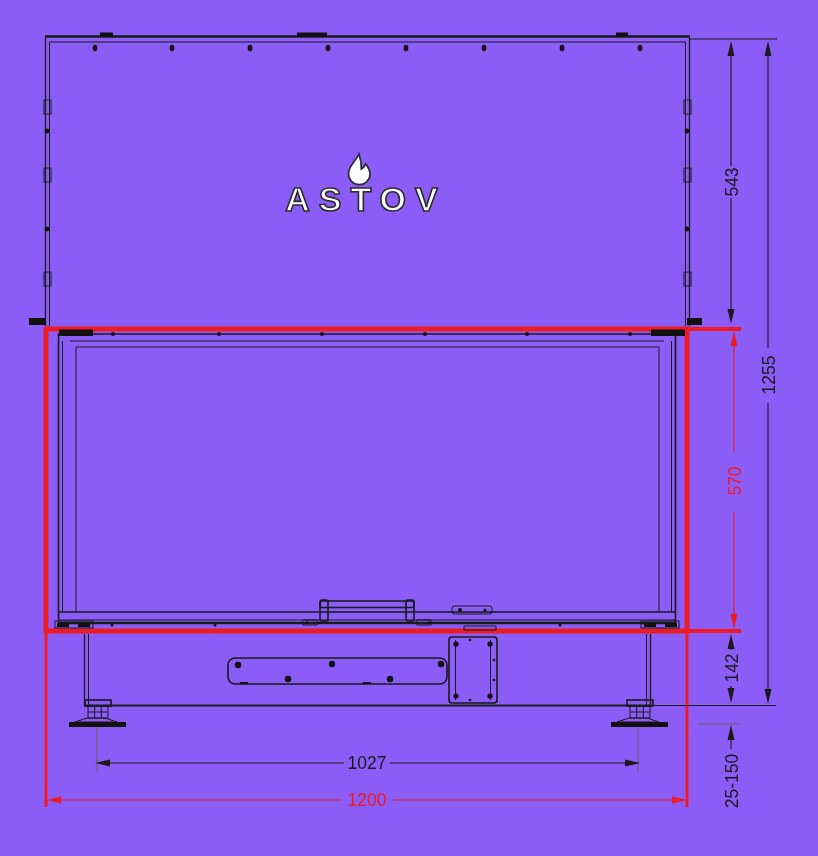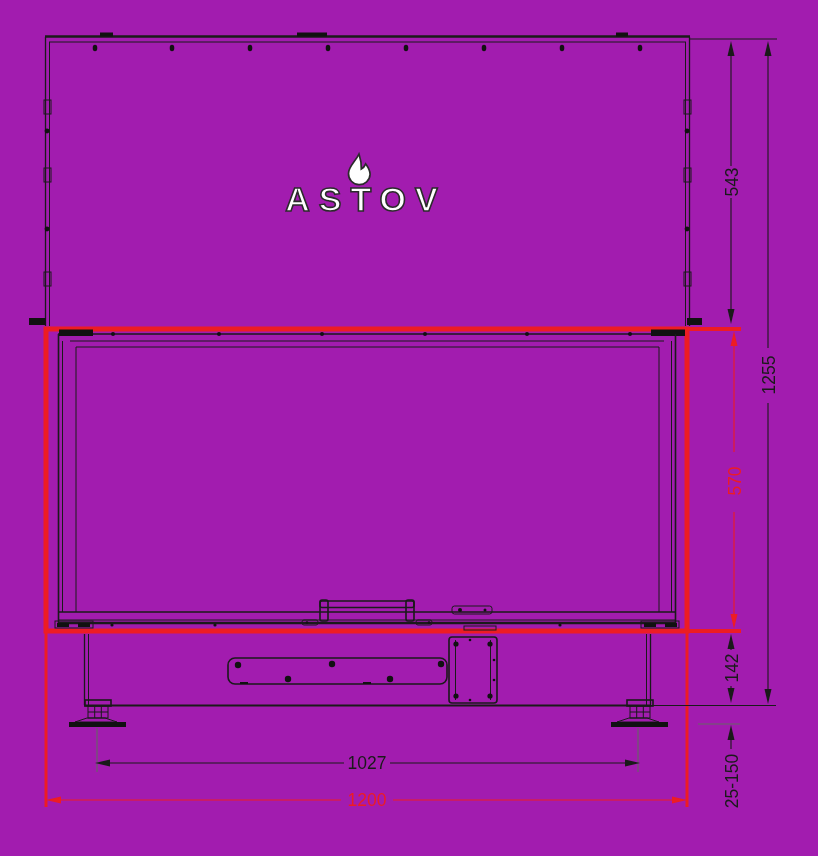--- a/index.html
+++ b/index.html
@@ -1,16 +1,16 @@
 <!DOCTYPE html>
 <html><head>
 <meta charset="utf-8">
 <style>
   html,body{margin:0;padding:0;background:#ffffff;}
-  .stage{position:relative;width:818px;height:856px;background:#a21caf;overflow:hidden;
+  .stage{position:relative;width:818px;height:856px;background:#8b5cf6;overflow:hidden;
          font-family:"Liberation Sans",sans-serif;}
   svg{display:block;}
   .obj   {stroke:#1a1a1a;fill:none;}
   .thin  {stroke-width:1;}
   .med   {stroke-width:1.6;}
   .thick {stroke-width:2.4;}
   .fillblk{fill:#111;stroke:none;}
   .dim   {stroke:#1a1a1a;stroke-width:1.1;fill:none;}
   .dimfill{fill:#1a1a1a;stroke:none;}
   .gray  {stroke:#666;stroke-width:1.1;fill:none;}

